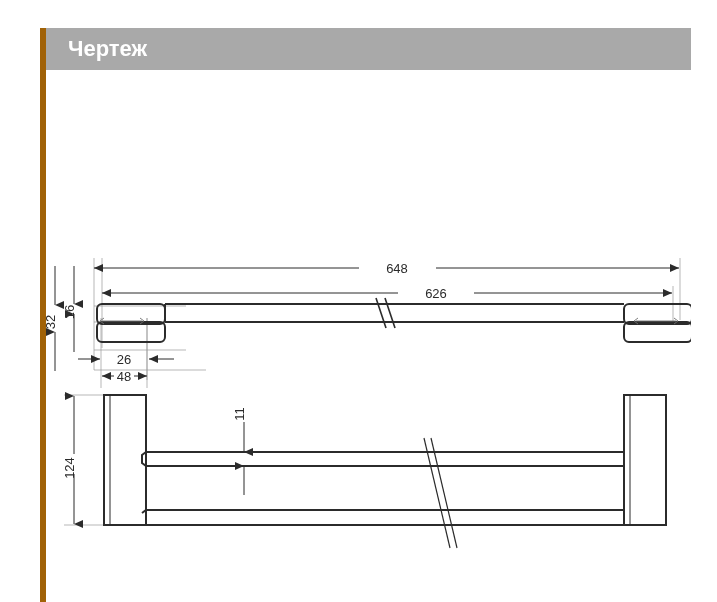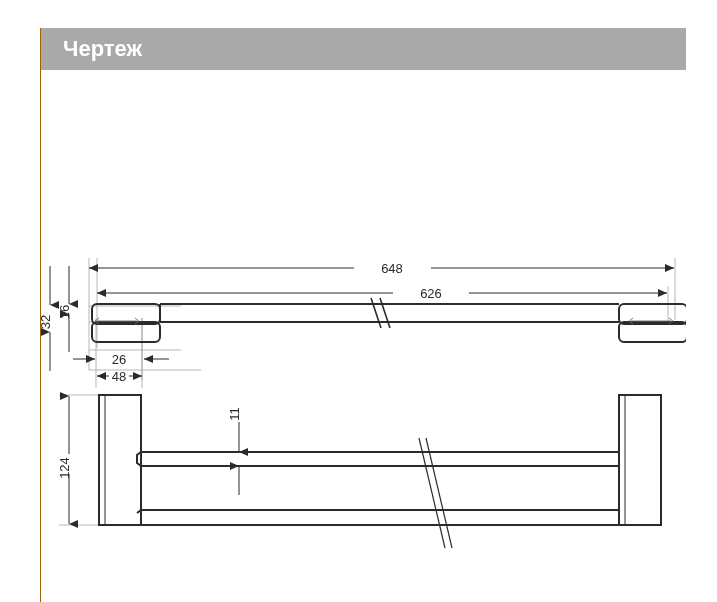--- a/index.html
+++ b/index.html
@@ -23,21 +23,21 @@
   }
 
   
   .panel {
     position: absolute;
     left: 40px;
     top: 28px;
     width: 645px;
     height: 574px;
     box-sizing: border-box;
-    border-left: 1px solid #a16207;
+    border-left: 6px solid #a16207;
     border-right: 1px solid #c9c9c9;
     background: #1d4ed8;
   }
 
   .panel-header {
     position: absolute;
     left: 0;
     top: 0;
     width: 645px;
     height: 42px;

